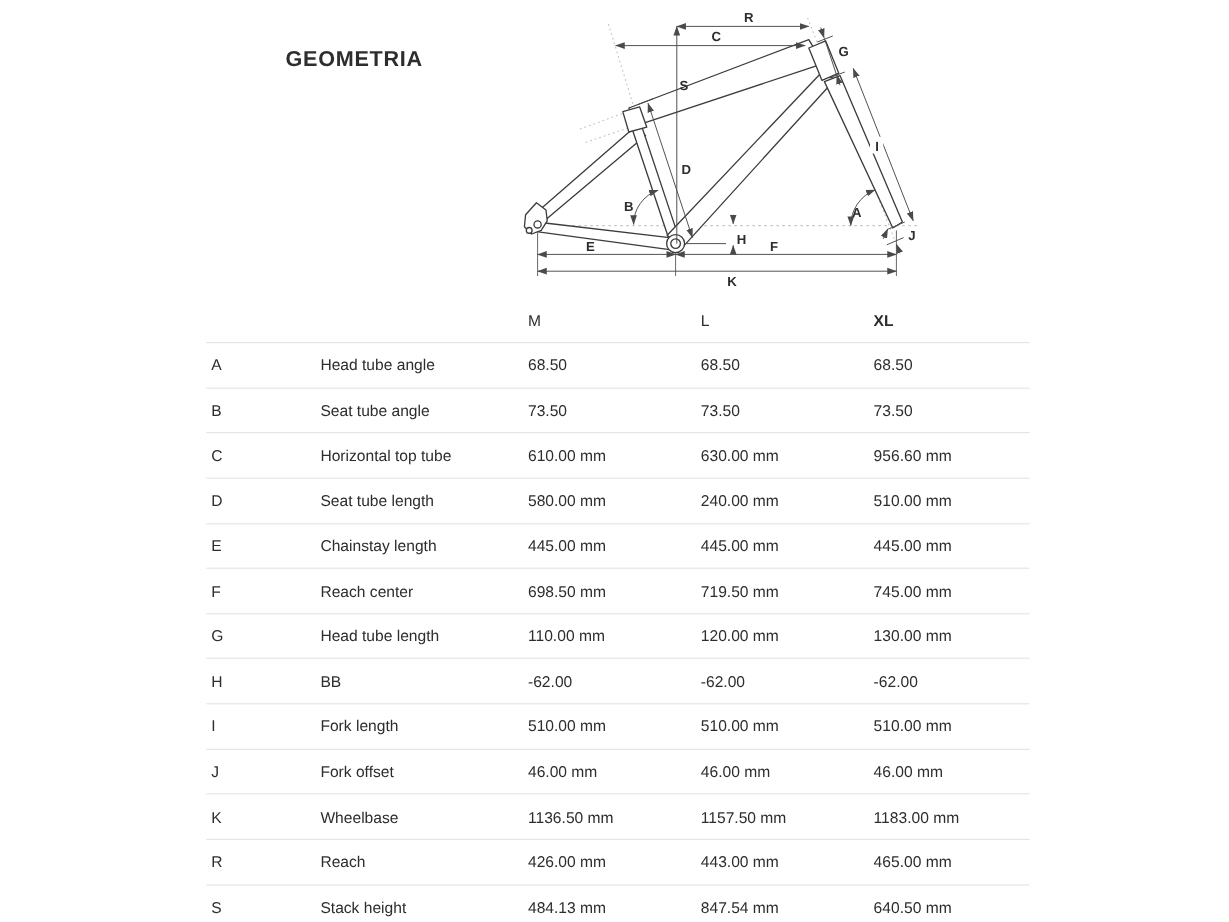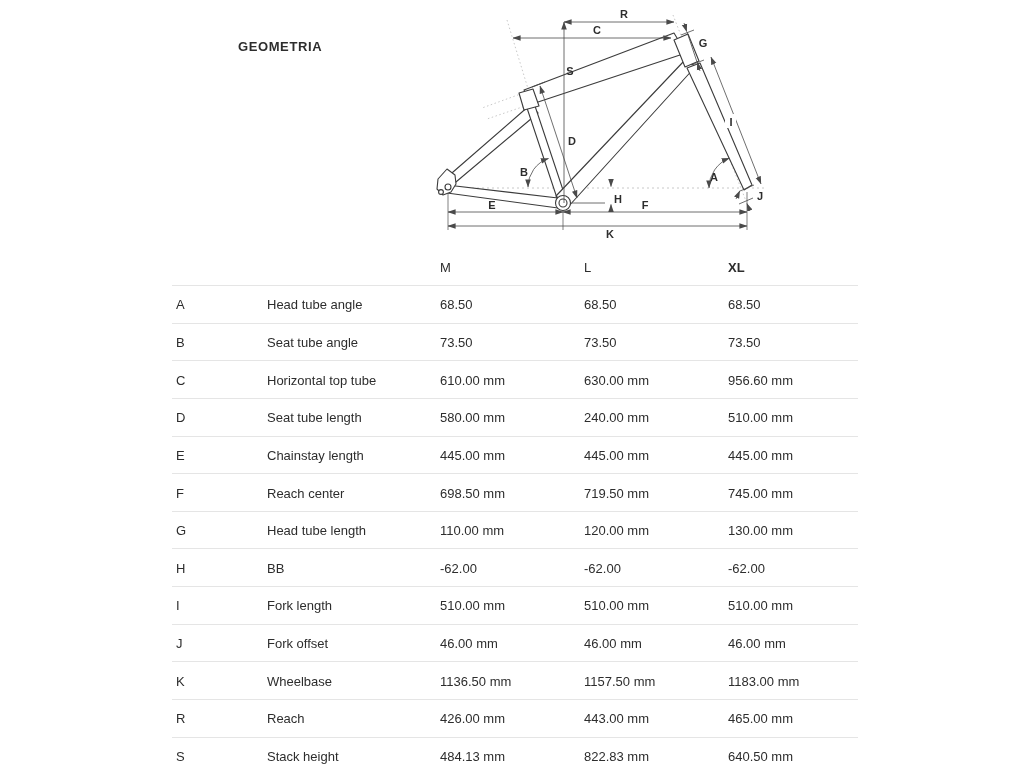--- a/index.html
+++ b/index.html
@@ -2,21 +2,21 @@
 <html><head>
 <meta charset="utf-8">
 <style>
   html,body{margin:0;padding:0;}
   body{
     width:1024px;height:768px;background:#ffffff;position:relative;overflow:hidden;
     font-family:"Liberation Sans","DejaVu Sans",sans-serif;color:#2d2d2d;
   }
   .page-title{
     position:absolute;left:238px;top:39px;
-    font-size:13px;font-weight:700;letter-spacing:.6px;color:#2d2d2d;
+    font-size:18px;font-weight:700;letter-spacing:.6px;color:#2d2d2d;
   }
   
   .diagram{position:absolute;left:0;top:0;width:1024px;height:252px;}
   .dim-label{font-family:"Liberation Sans","DejaVu Sans",sans-serif;font-size:11px;font-weight:700;fill:#2d2d2d;}
   
   .geo-table{position:absolute;left:172px;top:252px;width:686px;}
   .geo-thead{position:relative;height:33px;}
   .geo-thead span{position:absolute;top:8px;font-size:13px;color:#2d2d2d;}
   .col-m{left:268px;} .col-l{left:412px;} .col-xl{left:556px;font-weight:bold;}
   .geo-tbody{border-bottom:1px solid #e5e5e5;}
@@ -223,17 +223,17 @@
     <span class="cell cell-label">Reach</span>
     <span class="cell cell-m">426.00 mm</span>
     <span class="cell cell-l">443.00 mm</span>
     <span class="cell cell-xl">465.00 mm</span>
   </div>
 
   <div class="geo-row">
     <span class="cell cell-letter">S</span>
     <span class="cell cell-label">Stack height</span>
     <span class="cell cell-m">484.13 mm</span>
-    <span class="cell cell-l">822.83 mm</span>
+    <span class="cell cell-l">847.54 mm</span>
     <span class="cell cell-xl">640.50 mm</span>
   </div>
 </div>
 </div>
 
 </body></html>

